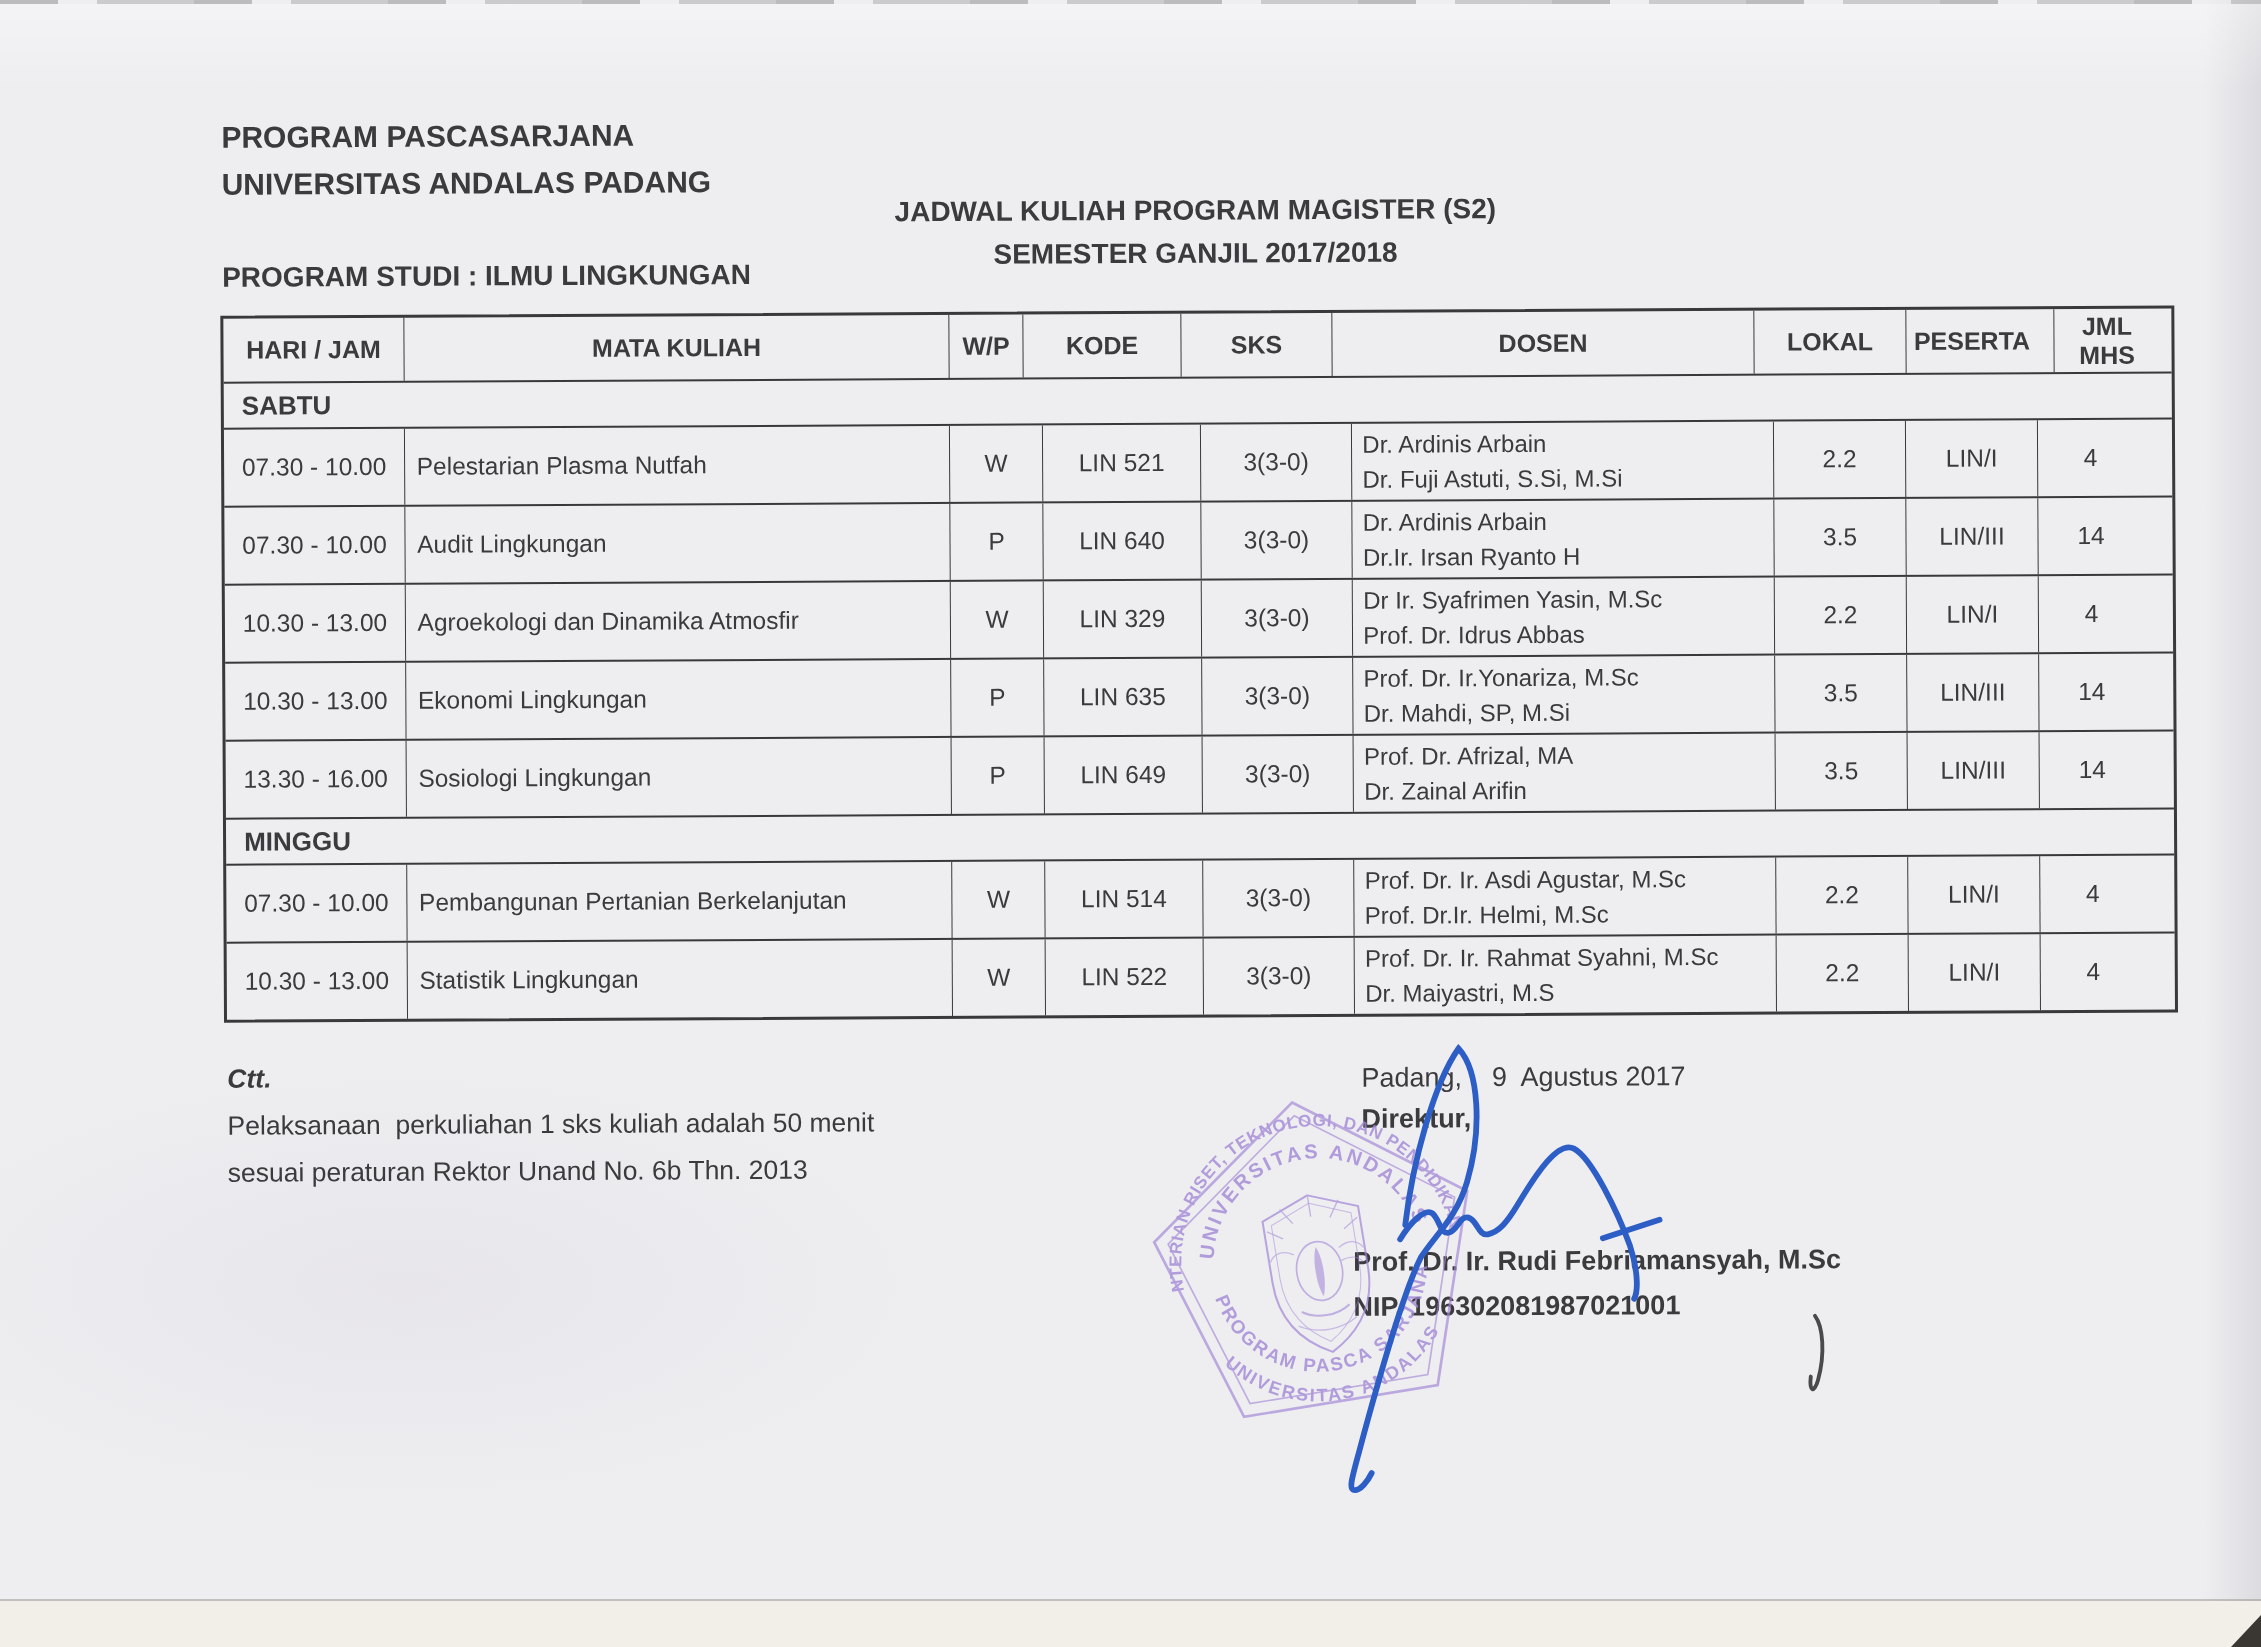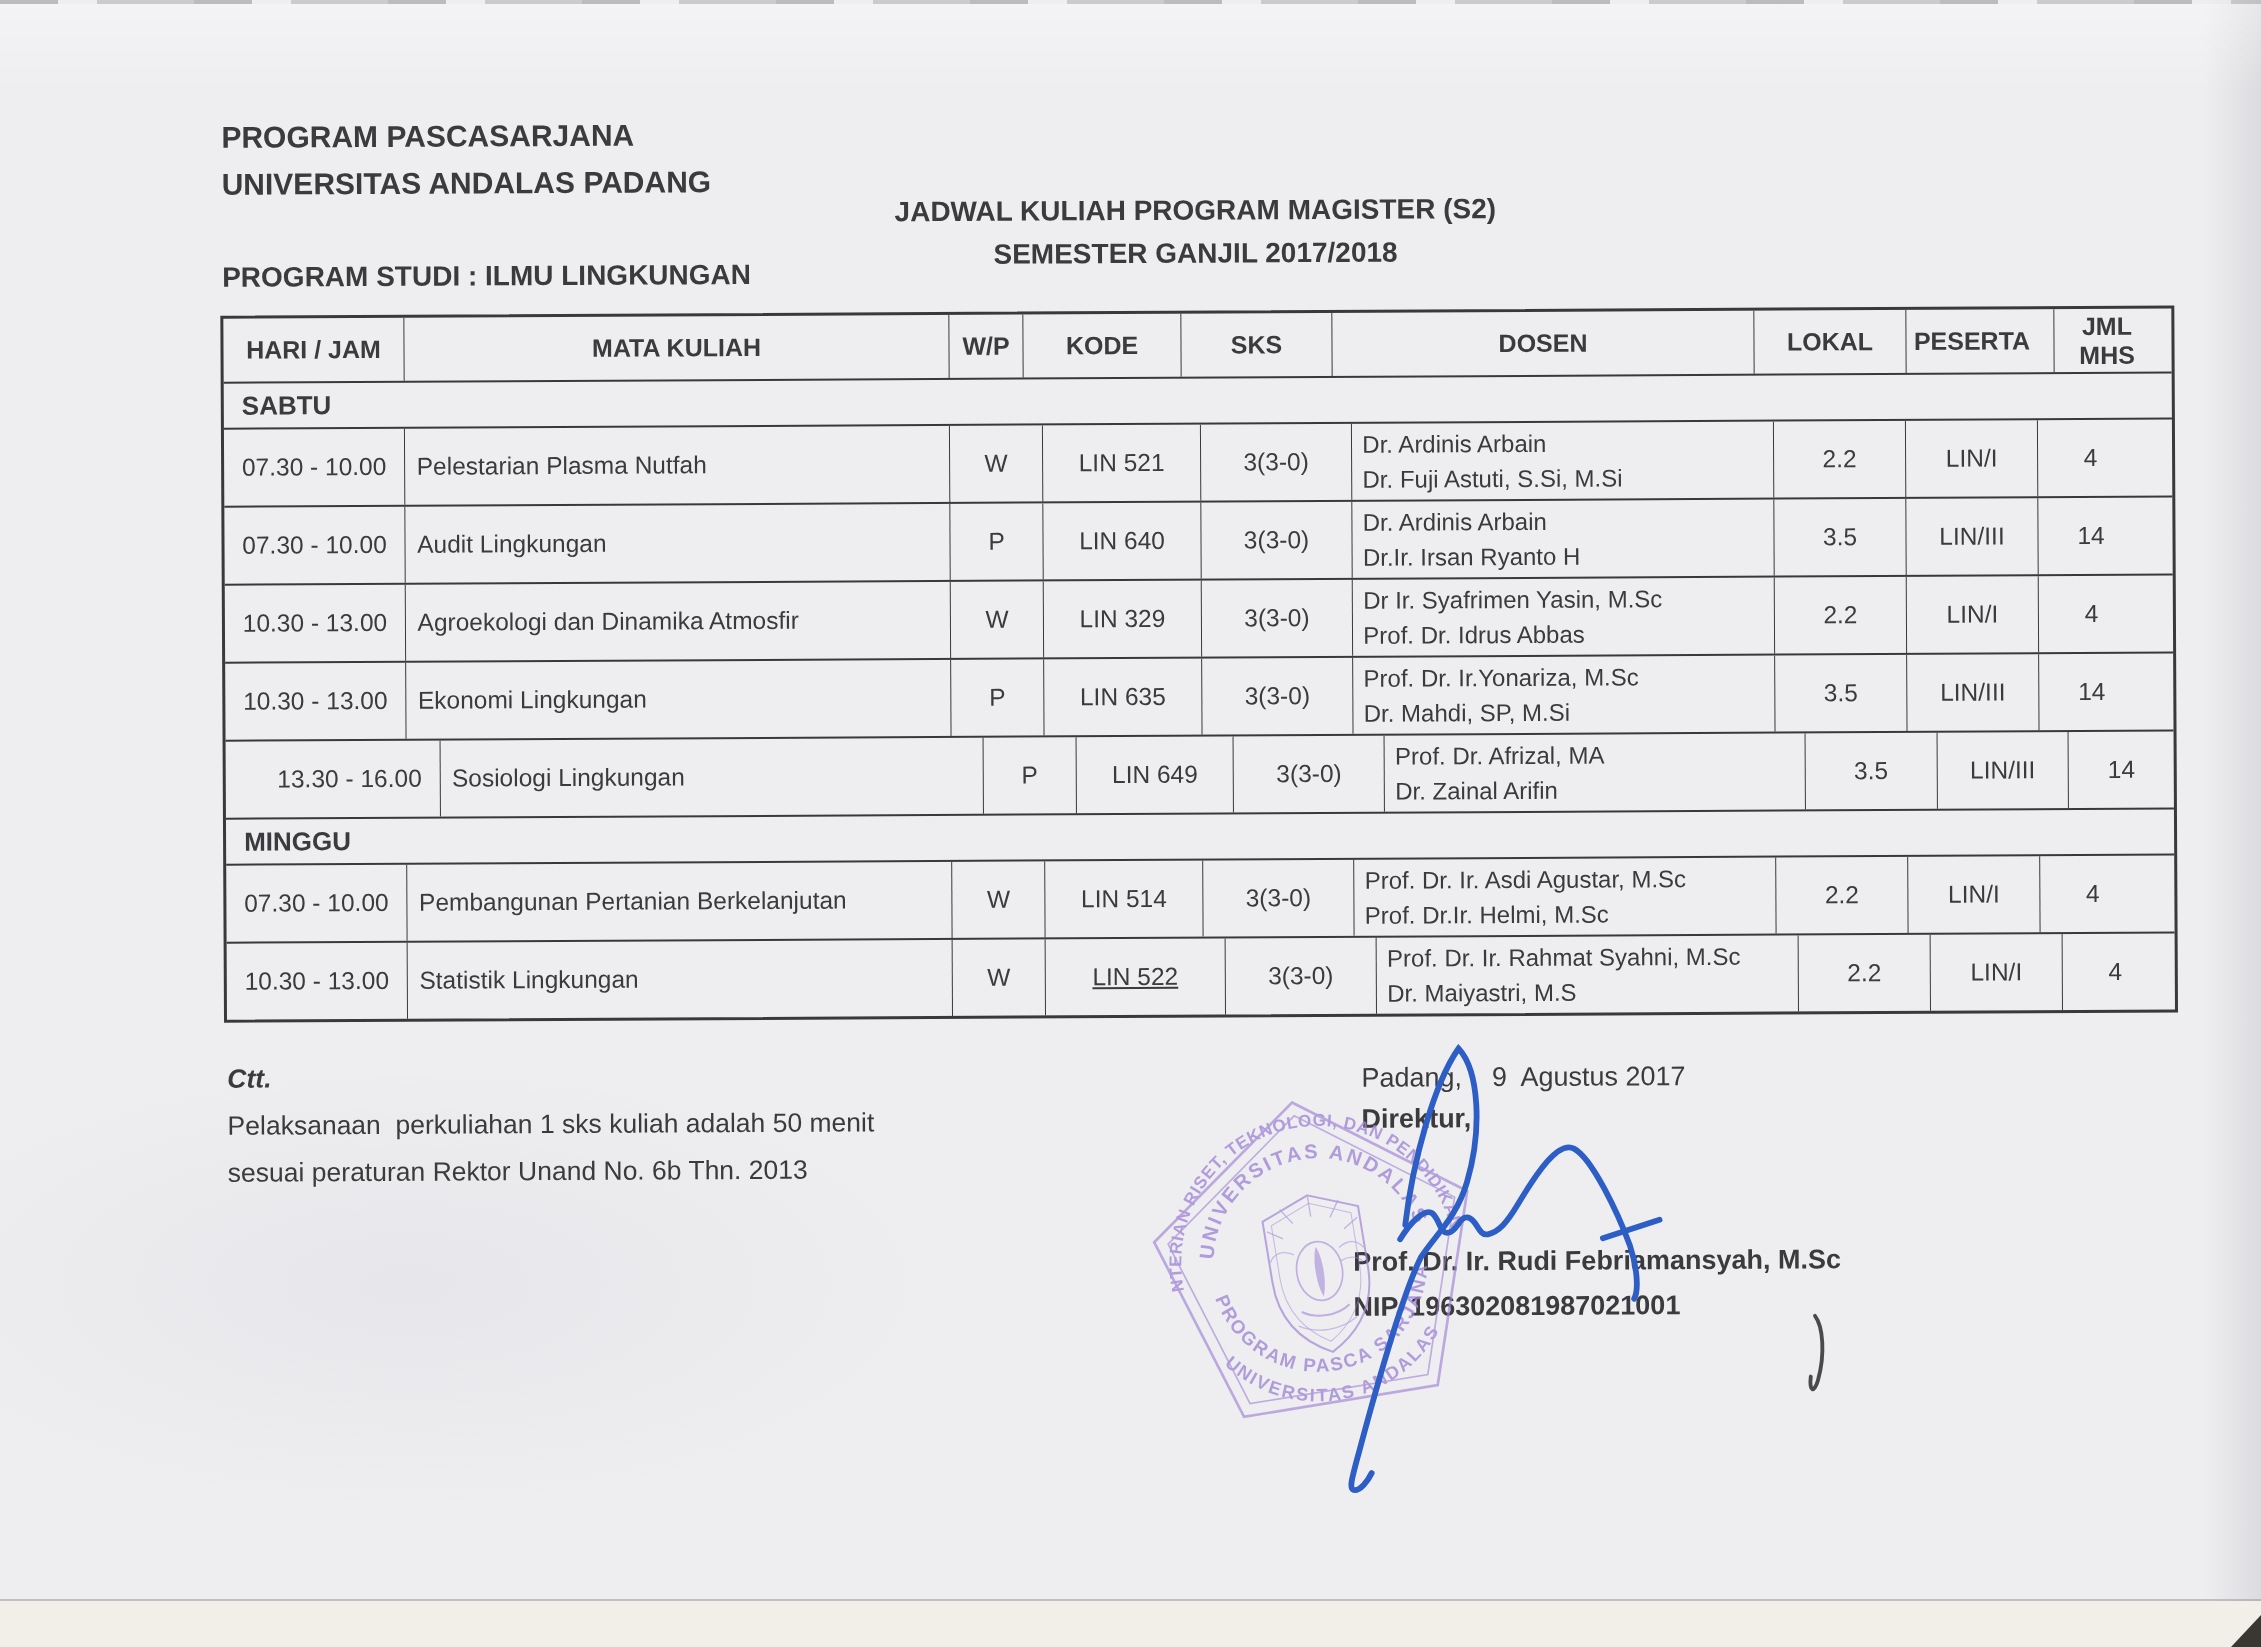--- a/index.html
+++ b/index.html
@@ -144,21 +144,21 @@
         <div class="cell c-center" style="width: 151px;">3(3-0)</div>
         <div class="cell dosen-cell" style="width: 422px;">
           <div>Prof. Dr. Ir.Yonariza, M.Sc</div>
           <div>Dr. Mahdi, SP, M.Si</div>
         </div>
         <div class="cell c-center" style="width: 132px;">3.5</div>
         <div class="cell c-center" style="width: 132px;">LIN/III</div>
         <div class="cell c-center" style="width: 106px;">14</div>
       </div>
       <div class="trow course">
-        <div class="cell c-center" style="width: 180px; margin-left: 34px;">13.30 - 16.00</div>
+        <div class="cell c-center" style="width: 180px;">13.30 - 16.00</div>
         <div class="cell c-left" style="width: 545px;">Sosiologi Lingkungan</div>
         <div class="cell c-center" style="width: 93px;">P</div>
         <div class="cell c-center" style="width: 158px;">LIN 649</div>
         <div class="cell c-center" style="width: 151px;">3(3-0)</div>
         <div class="cell dosen-cell" style="width: 422px;">
           <div>Prof. Dr. Afrizal, MA</div>
           <div>Dr. Zainal Arifin</div>
         </div>
         <div class="cell c-center" style="width: 132px;">3.5</div>
         <div class="cell c-center" style="width: 132px;">LIN/III</div>
@@ -178,21 +178,21 @@
           <div>Prof. Dr.Ir. Helmi, M.Sc</div>
         </div>
         <div class="cell c-center" style="width: 132px;">2.2</div>
         <div class="cell c-center" style="width: 132px;">LIN/I</div>
         <div class="cell c-center" style="width: 106px;">4</div>
       </div>
       <div class="trow course">
         <div class="cell c-center" style="width: 180px;">10.30 - 13.00</div>
         <div class="cell c-left" style="width: 545px;">Statistik Lingkungan</div>
         <div class="cell c-center" style="width: 93px;">W</div>
-        <div class="cell c-center" style="width: 180px; text-decoration: underline;">LIN 522</div>
+        <div class="cell c-center" style="width: 158px;">LIN 522</div>
         <div class="cell c-center" style="width: 151px;">3(3-0)</div>
         <div class="cell dosen-cell" style="width: 422px;">
           <div>Prof. Dr. Ir. Rahmat Syahni, M.Sc</div>
           <div>Dr. Maiyastri, M.S</div>
         </div>
         <div class="cell c-center" style="width: 132px;">2.2</div>
         <div class="cell c-center" style="width: 132px;">LIN/I</div>
         <div class="cell c-center" style="width: 106px;">4</div>
       </div>
     </div>

